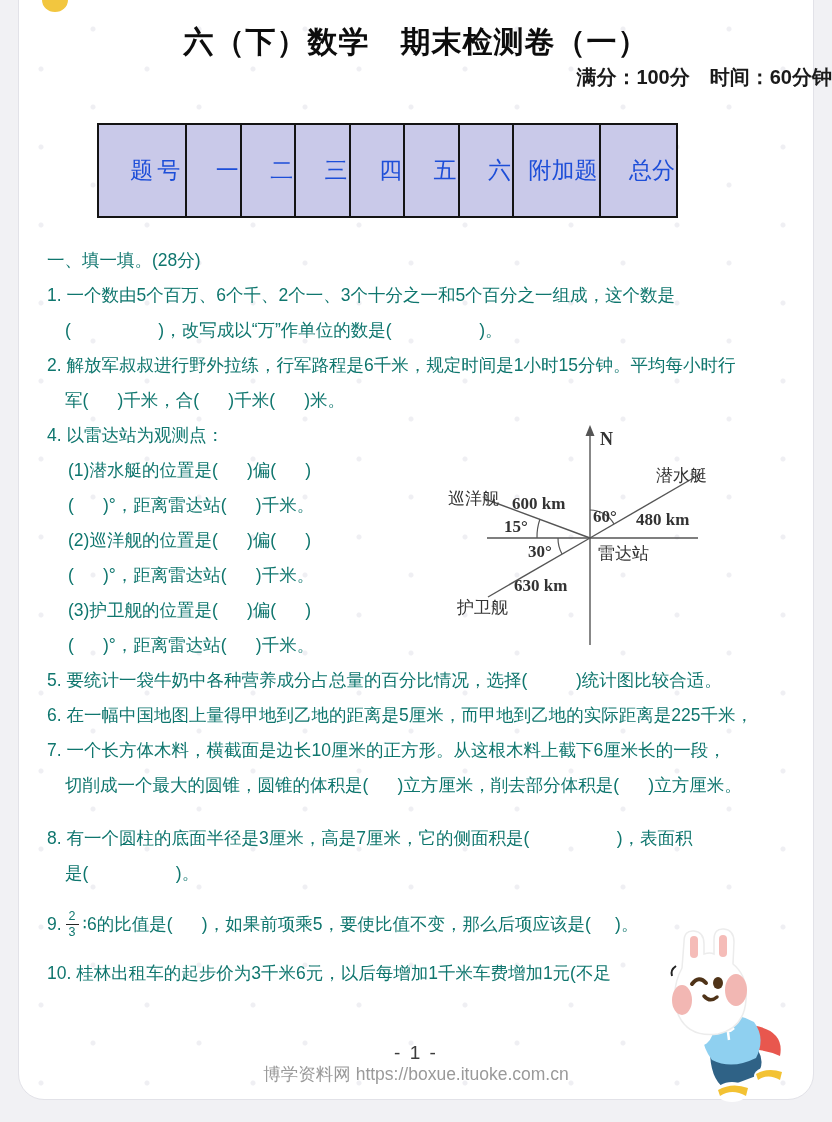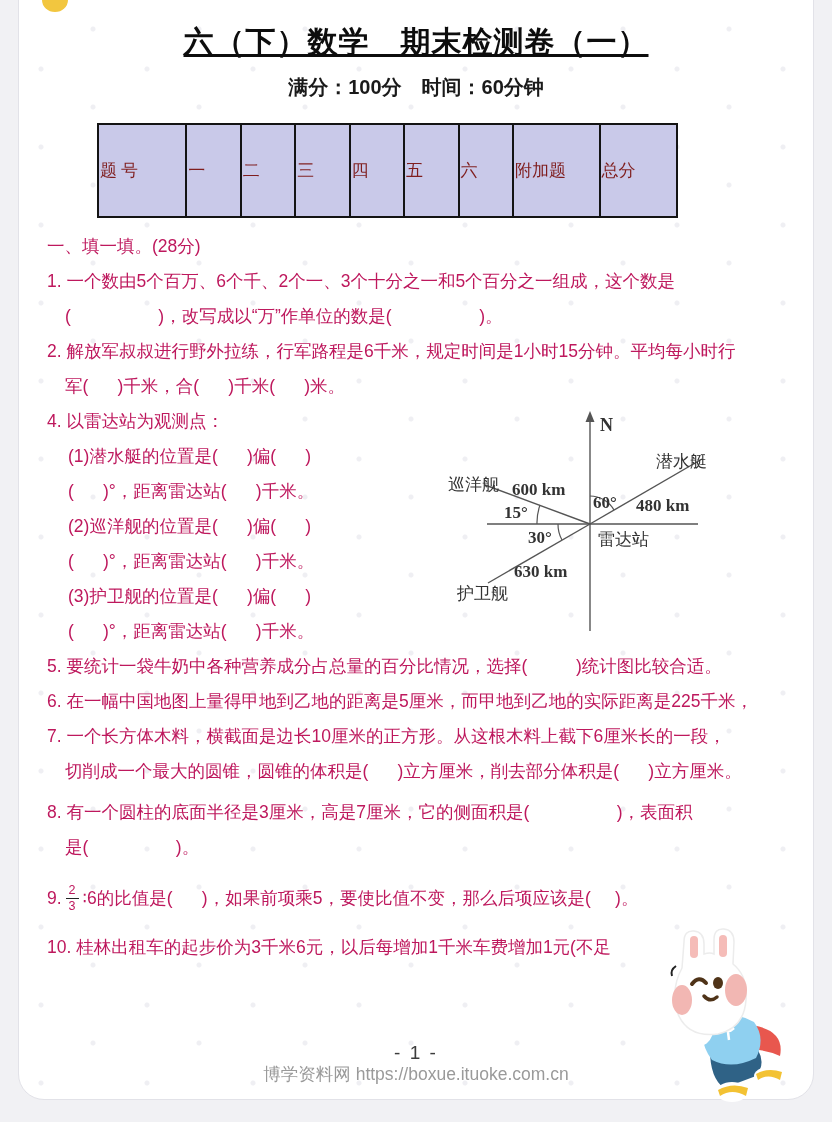--- a/index.html
+++ b/index.html
@@ -16,53 +16,53 @@
       radial-gradient(circle at 22px 20px, #efeff3 2px, rgba(255,255,255,0) 3px),
       radial-gradient(circle at 74px 58px, #efeff3 2px, rgba(255,255,255,0) 3px);
     background-size:106px 78px;
   }
   .yellow-dot{
     position:absolute;left:42px;top:-12px;width:26px;height:24px;
     border-radius:50%;background:#f2c63f;
   }
   .title{
     position:absolute;top:22px;left:0;width:832px;text-align:center;
-    font-size:30px;font-weight:bold;color:#0d0d0d;letter-spacing:1px;text-decoration:underline;
+    font-size:30px;font-weight:bold;color:#0d0d0d;letter-spacing:1px;
   }
   .subtitle{
-    position:absolute;top:74px;left:0;width:832px;text-align:center;
+    position:absolute;top:64px;left:0;width:832px;text-align:right;
     font-size:20px;font-weight:bold;color:#1a1a1a;
   }
   table.score{
     position:absolute;left:97px;top:123px;width:581px;height:95px;
     border-collapse:collapse;table-layout:fixed;
   }
   table.score td{
-    border:2px solid #141414;text-align:left;vertical-align:middle;
-    font-size:17px;color:#7f1d1d;background:#ffffff;
+    border:2px solid #141414;text-align:right;vertical-align:middle;
+    font-size:23px;color:#1d4ed8;background:#ffffff;
   }
   table.score tr.head td{background:#c9c9e9;}
   table.score td.lab{letter-spacing:4px;}
   .content{
-    position:absolute;left:47px;top:229px;width:765px;
-    font-size:17.5px;color:#be185d;
+    position:absolute;left:47px;top:243px;width:765px;
+    font-size:17.5px;color:#0f766e;
   }
   .ln{height:35px;line-height:35px;white-space:nowrap;}
   .ind{padding-left:18px;}
   .q4wrap{position:relative;}
   .q4sub{padding-left:21px;}
   .diagram{position:absolute;left:393px;top:3px;}
   .diagram text{font-family:"Liberation Serif","DejaVu Serif",serif;fill:#333;}
   .diagram .num{font-weight:bold;}
   .qnine{height:46px;display:flex;align-items:center;white-space:nowrap;margin-top:10px;}
   .frac{display:inline-flex;flex-direction:column;align-items:center;
         font-size:12.5px;line-height:1.15;margin:0 4px;}
   .frac .den{border-top:1.5px solid #242424;padding:0 3px;}
   .qten{margin-top:9px;}
-  .gap6{margin-top:6px;}
+  .gap6{margin-top:18px;}
   .pagenum{
     position:absolute;top:1042px;left:0;width:832px;text-align:center;
     font-size:19px;color:#3c3c3c;letter-spacing:2px;
   }
   .sitefooter{
     position:absolute;top:1062px;left:0;width:832px;text-align:center;
     font-size:17.5px;color:#9a9a9a;
   }
   .mascot{position:absolute;left:648px;top:928px;}
 </style>

